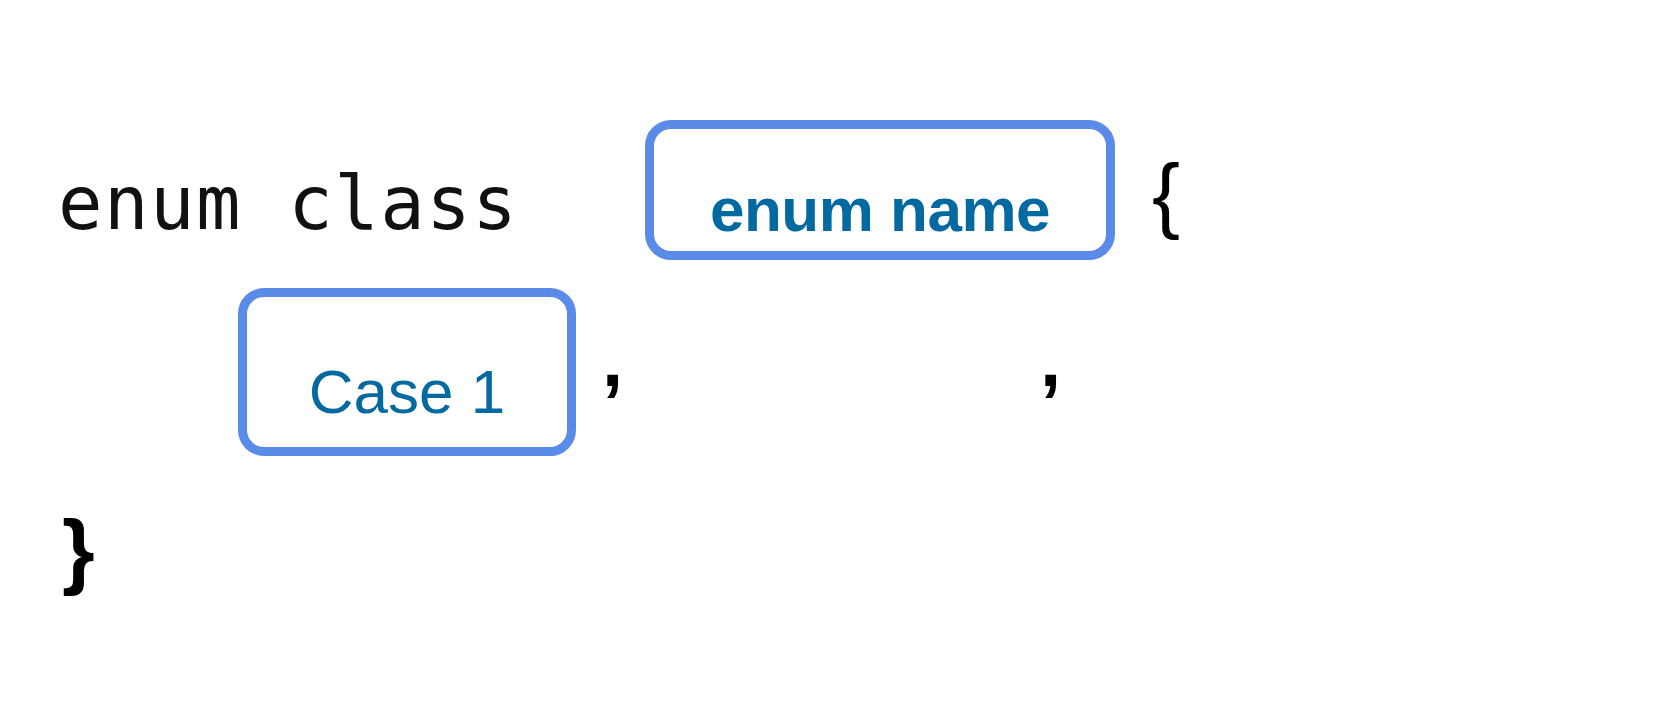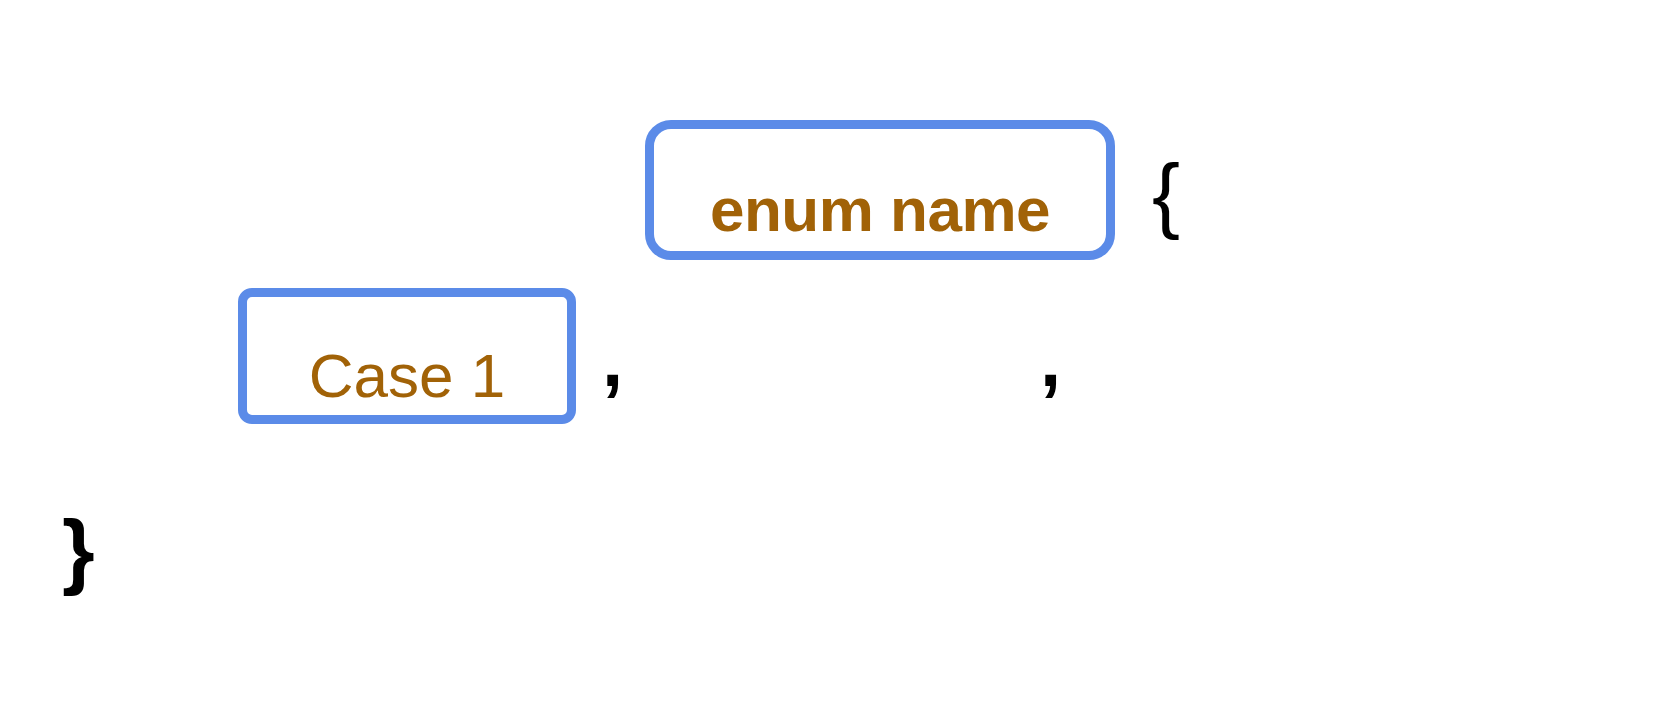--- a/index.html
+++ b/index.html
@@ -55,21 +55,21 @@
     background: #ffffff;
     border-style: solid;
     border-color: #5b8be8;
     display: flex;
     align-items: center;
     justify-content: center;
   }
 
   .slot-label {
     font-family: "Liberation Sans", sans-serif;
-    color: #a16207;
+    color: #0369a1;
     white-space: pre;
     line-height: 1;
     margin-top: 40px;
   }
 
   
   #slot-enum-name {
     left: 645px;
     top: 120px;
     width: 470px;
@@ -79,23 +79,23 @@
   }
   #slot-enum-name .slot-label {
     font-size: 62px;
     font-weight: 700;
     letter-spacing: -0.5px;
   }
 
   
   .slot-case {
     top: 288px;
-    height: 136px;
+    height: 168px;
     border-width: 9px;
-    border-radius: 14px;
+    border-radius: 26px;
   }
   .slot-case .slot-label {
     font-size: 62px;
     font-weight: 400;
     letter-spacing: 0px;
   }
 
   #slot-case-1 { left: 238px;  width: 338px; }
   #slot-case-2 { left: 682px;  width: 332px; }
   #slot-case-3 { left: 1128px; width: 336px; }
@@ -130,20 +130,21 @@
     left: 1040px;
     top: 322px;
     font-size: 76px;
   }
 </style>
 </head>
 <body>
 
 <div id="canvas" style="background: rgb(255, 255, 255);">
 
+  <div class="mono-token" id="tok-enum-class">enum class</div>
 
   <div class="slot" id="slot-enum-name" style="border-color: rgb(91, 139, 232);">
     <span class="slot-label">enum name</span>
   </div>
 
   <div class="punct brace" id="tok-open-brace">{</div>
 
   <div class="slot slot-case" id="slot-case-1" style="border-color: rgb(91, 139, 232);">
     <span class="slot-label">Case 1</span>
   </div>

